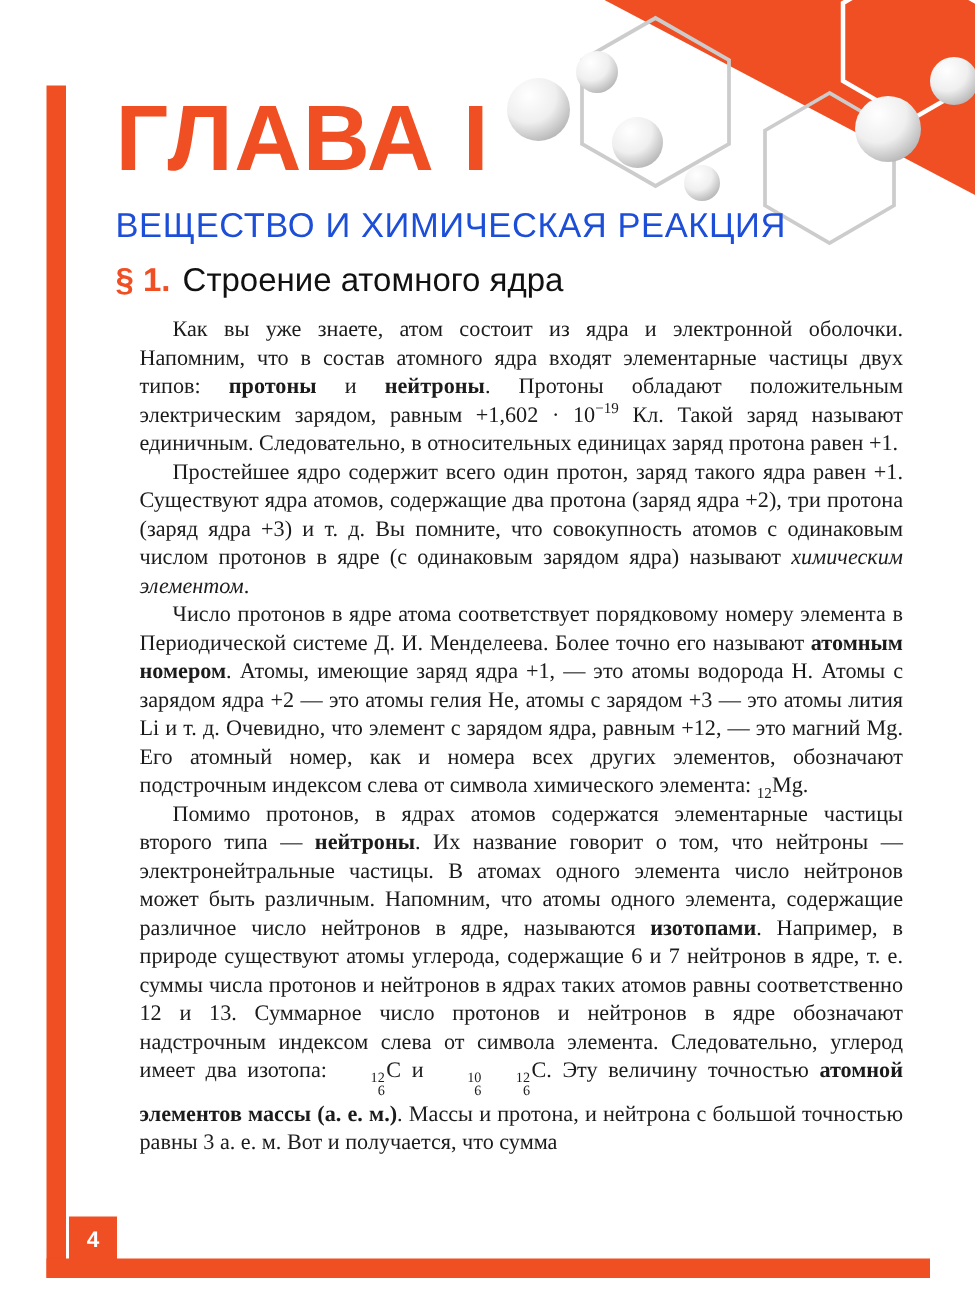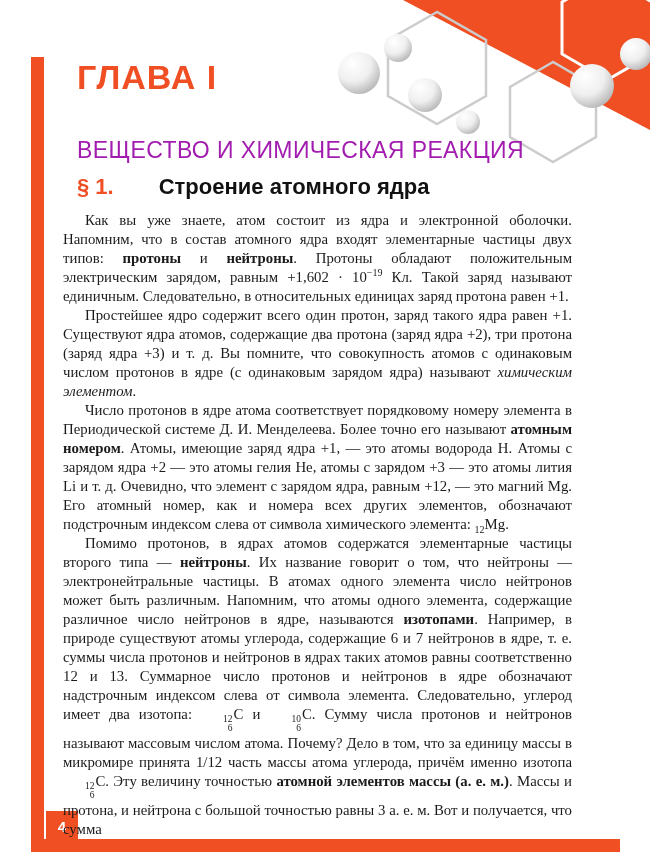--- a/index.html
+++ b/index.html
@@ -44,52 +44,52 @@
     top: 0; left: 330px;
   }
   .corner { fill: var(--accent); }
 
   
   .chapter-label {
     position: absolute;
     left: 77px; top: 60px;
     font-family: "Liberation Sans", sans-serif;
     font-weight: bold;
-    font-size: 34px;
+    font-size: 62px;
     line-height: 1.05;
     letter-spacing: 1px;
     color: var(--accent);
   }
   .chapter-title {
     position: absolute;
     left: 77px; top: 137px;
     font-family: "Liberation Sans", sans-serif;
     font-weight: 500;
     font-size: 23px;
     letter-spacing: 0.4px;
-    color: #a21caf;
+    color: #1d4ed8;
   }
   .section-heading {
     position: absolute;
     left: 77px; top: 174px;
     font-family: "Liberation Sans", sans-serif;
     font-size: 22px;
     color: #111111;
   }
   .section-number {
     font-weight: bold;
     color: var(--accent);
     margin-right: 8px;
   }
-  .section-title { font-weight: 700; margin-left: 37px; }
+  .section-title { font-weight: 400; }
 
   
   .body-text {
     position: absolute;
-    left: 63px; top: 211px;
+    left: 93px; top: 211px;
     width: 509px;
     font-size: 14.8px;
     line-height: 19px;
     text-align: justify;
     hyphens: auto;
     -webkit-hyphens: auto;
     color: #1b1b1b;
   }
   .body-text p.para {
     margin: 0;
@@ -152,19 +152,19 @@
   <div class="body-text">
       <p class="para"><span>Как вы уже знаете, атом состоит из ядра и электронной оболочки. Напомним, что в состав атомного ядра входят элементарные частицы двух типов: </span><b>протоны</b><span> и </span><b>нейтроны</b><span>. Протоны обладают положительным электрическим зарядом, равным +1,602 · 10</span><sup>−19</sup><span> Кл. Такой заряд называют единичным. Следовательно, в относительных единицах заряд протона равен +1.</span></p>
       <p class="para"><span>Простейшее ядро содержит всего один протон, заряд такого ядра равен +1. Существуют ядра атомов, содержащие два протона (заряд ядра +2), три протона (заряд ядра +3) и т. д. Вы помните, что совокупность атомов с одинаковым числом протонов в ядре (с одинаковым зарядом ядра) называют </span><i>химическим элементом</i><span>.</span></p>
       <p class="para"><span>Число протонов в ядре атома соответствует порядковому номеру элемента в Периодической системе Д. И. Менделеева. Более точно его называют </span><b>атомным номером</b><span>. Атомы, имеющие заряд ядра +1, — это атомы водорода H. Атомы с зарядом ядра +2 — это атомы гелия He, атомы с зарядом +3 — это атомы лития Li и т. д. Очевидно, что элемент с зарядом ядра, равным +12, — это магний Mg. Его атомный номер, как и номера всех других элементов, обозначают подстрочным индексом слева от символа химического элемента: </span><sub>12</sub><span>Mg.</span></p>
       <p class="para"><span>Помимо протонов, в ядрах атомов содержатся элементарные частицы второго типа — </span><b>нейтроны</b><span>. Их название говорит о том, что нейтроны — электронейтральные частицы. В атомах одного элемента число нейтронов может быть различным. Напомним, что атомы одного элемента, содержащие различное число нейтронов в ядре, называются </span><b>изотопами</b><span>. Например, в природе существуют атомы углерода, содержащие 6 и 7 нейтронов в ядре, т. е. суммы числа протонов и нейтронов в ядрах таких атомов равны соответственно 12 и 13. Суммарное число протонов и нейтронов в ядре обозначают надстрочным индексом слева от символа элемента. Следовательно, углерод имеет два изотопа: </span><span class="supsub">
           <span>12</span>
           <span>6</span>
         </span><span>C и </span><span class="supsub">
           <span>10</span>
           <span>6</span>
-        </span><span>C. Сумму числа протонов и нейтронов называют массовым числом атома. Почему? Дело в том, что за единицу массы в микромире принята 1/12 часть массы атома углерода, причём именно изотопа </span><span class="supsub">
+        </span><span class="supsub">
           <span>12</span>
           <span>6</span>
         </span><span>C. Эту величину точностью </span><b>атомной элементов массы (а. е. м.)</b><span>. Массы и протона, и нейтрона с большой точностью равны 3 а. е. м. Вот и получается, что сумма</span></p>
     </div>
 
 </div>
 
 </body></html>

